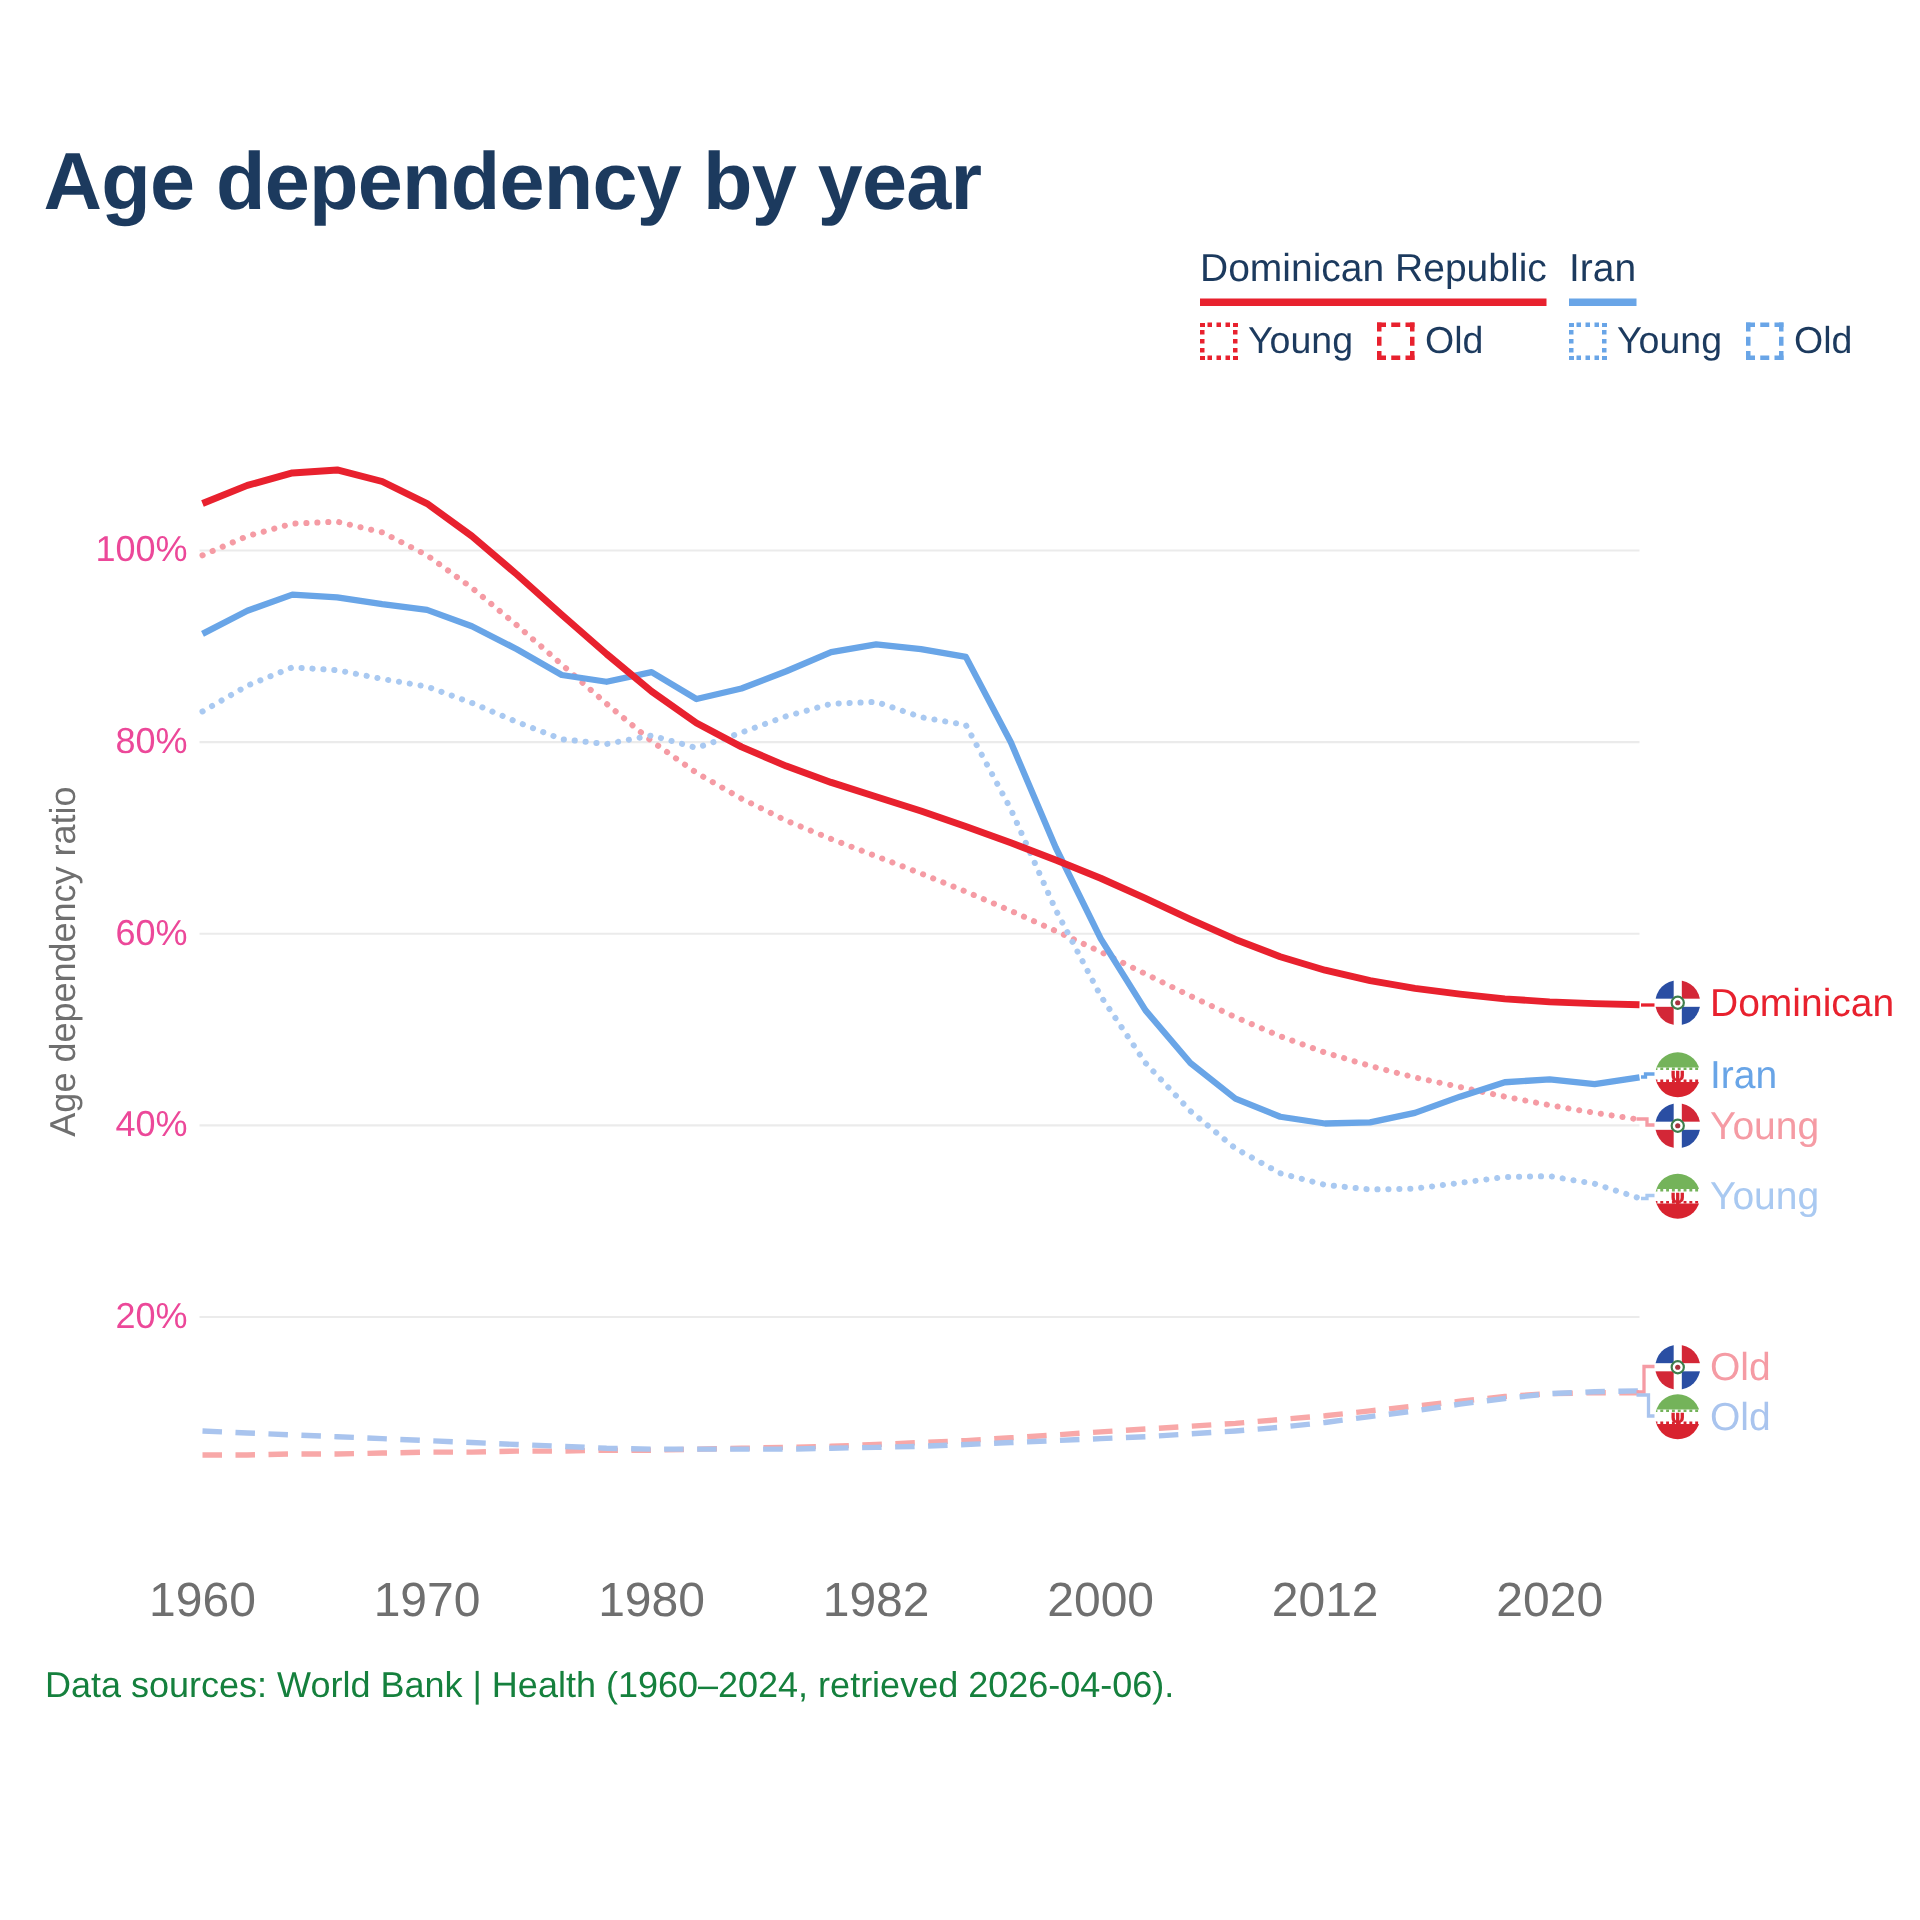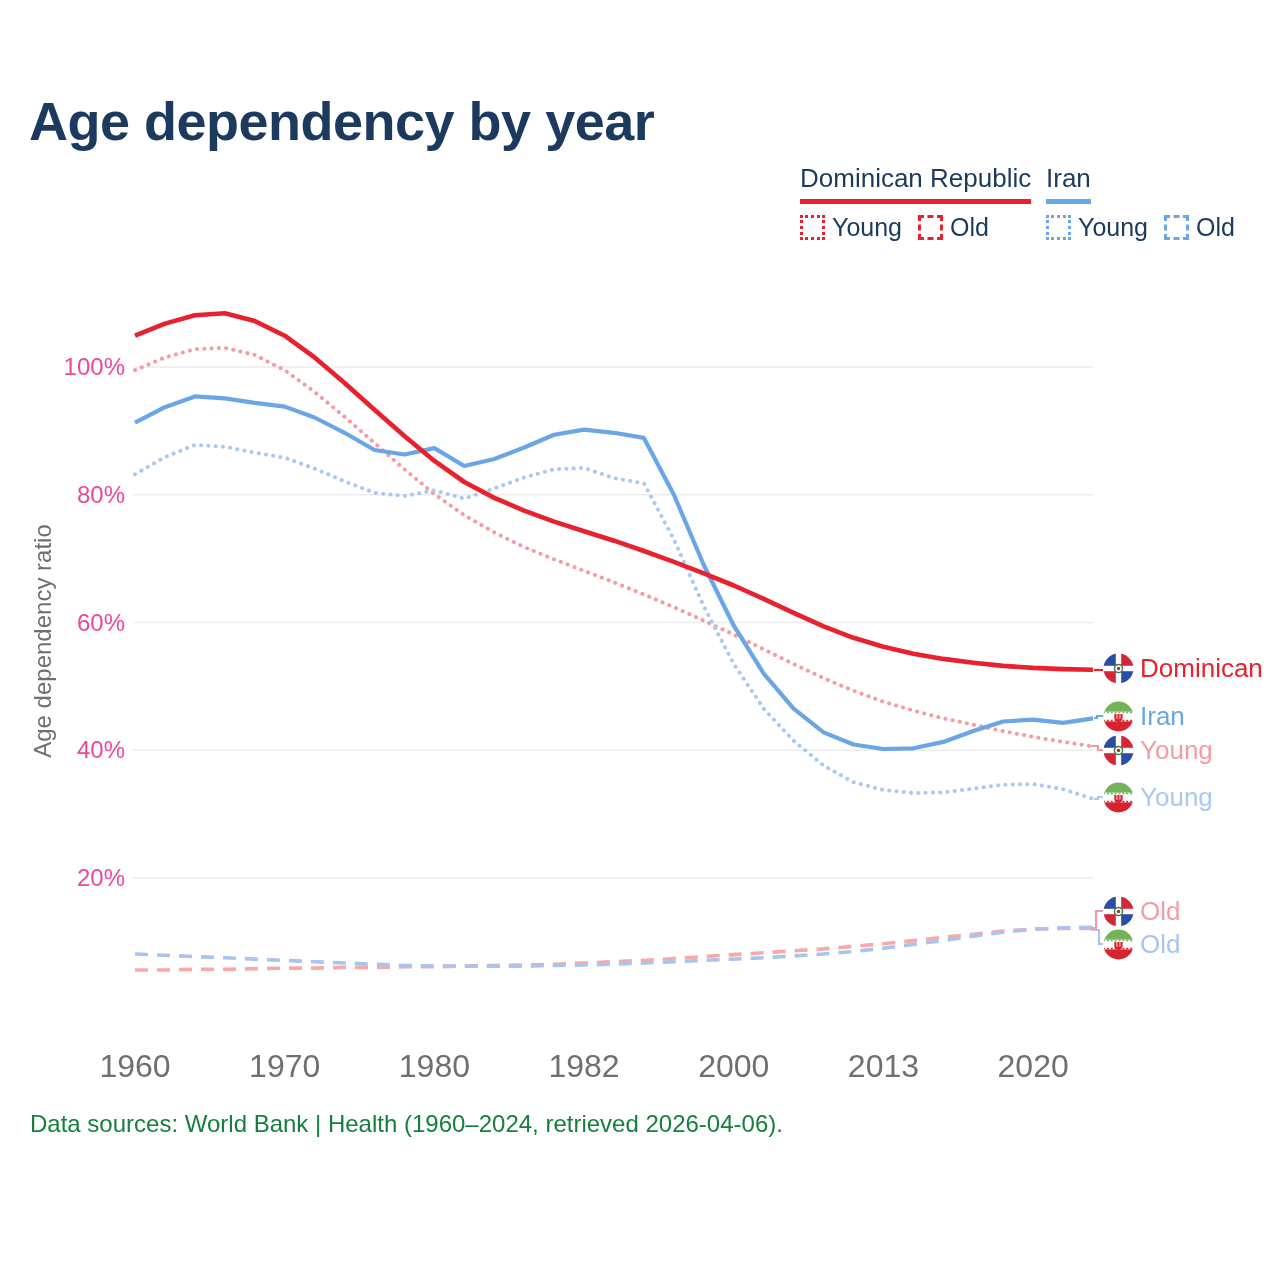--- a/index.html
+++ b/index.html
@@ -104,21 +104,21 @@
       <div class="ytick" style="top: 353px;">100%</div>
       <div class="ytick" style="top: 480.75px;">80%</div>
       <div class="ytick" style="top: 608.5px;">60%</div>
       <div class="ytick" style="top: 736.25px;">40%</div>
       <div class="ytick" style="top: 864px;">20%</div>
       <div class="xtick" style="left: 75px;">1960</div>
       <div class="xtick" style="left: 224.69px;">1970</div>
       <div class="xtick" style="left: 374.38px;">1980</div>
       <div class="xtick" style="left: 524.07px;">1982</div>
       <div class="xtick" style="left: 673.76px;">2000</div>
-      <div class="xtick" style="left: 823.45px;">2013</div>
+      <div class="xtick" style="left: 823.45px;">2012</div>
       <div class="xtick" style="left: 973.14px;">2020</div>
     </div>
   <div id="rlabels">
       <div class="rlabel" style="top: 651px; color: rgb(232, 33, 46);">
         <svg viewBox="0 0 32 32">
           <clipPath id="fc0">
             <circle cx="16" cy="16" r="15.5"></circle>
           </clipPath>
           <g clip-path="url(#fc0)">
             <rect width="32" height="32" fill="#fff"></rect>

